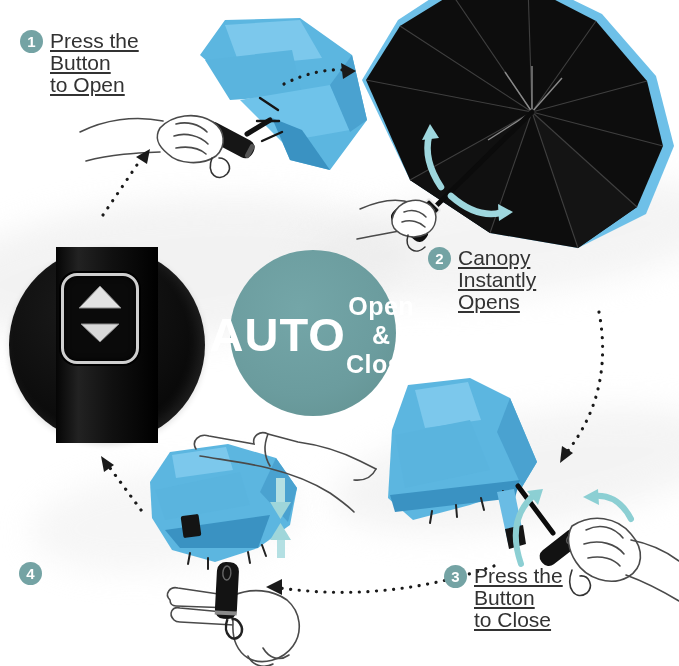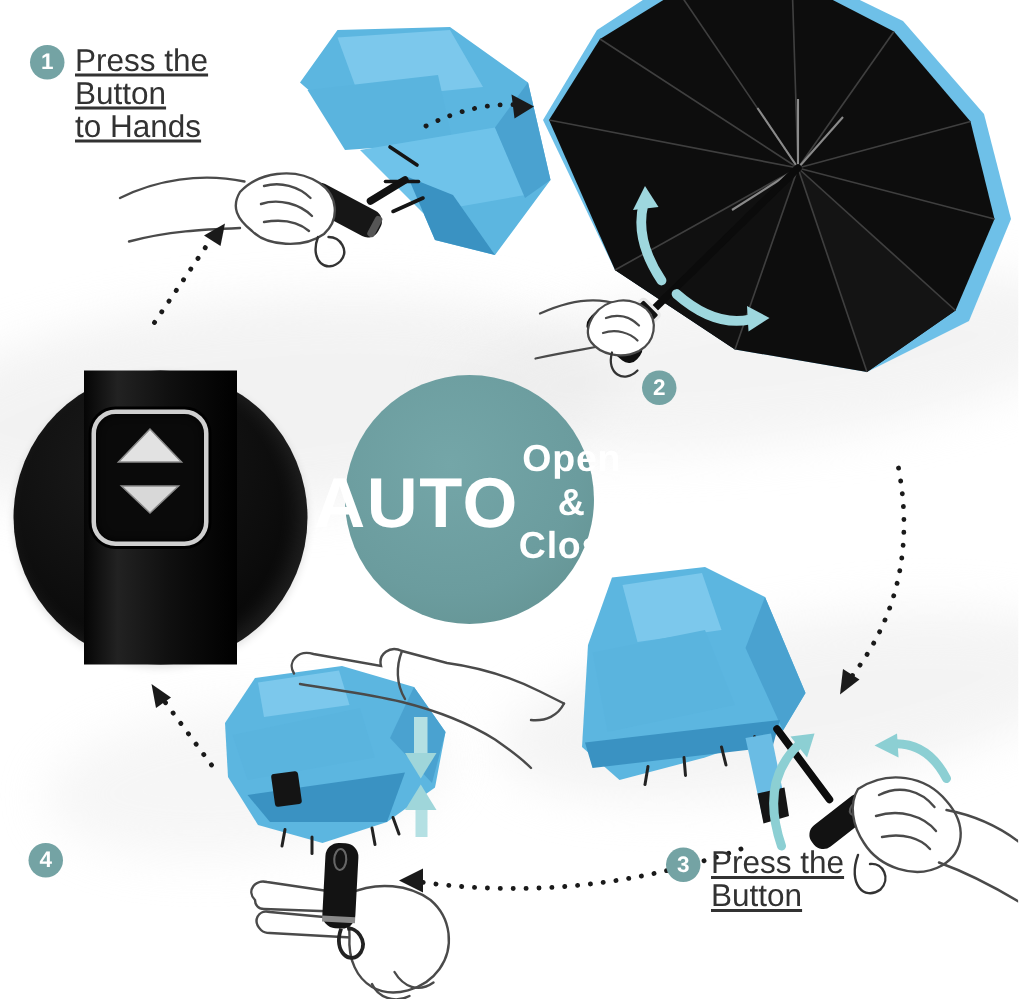--- a/index.html
+++ b/index.html
@@ -240,33 +240,39 @@
   <div class="auto-circle">
     <div class="auto-title">AUTO</div>
     <div class="auto-sub">Open &amp; Close</div>
   </div>
 
   <div class="step" id="step1">
     <div class="step-badge">1</div>
     <div class="step-lines">
       <div>Press the</div>
       <div>Button</div>
-      <div>to Hands</div>
+      <div>to Open</div>
     </div>
   </div>
 
   <div class="step" id="step2">
     <div class="step-badge">2</div>
+    <div class="step-lines">
+      <div>Canopy</div>
+      <div>Instantly</div>
+      <div>Opens</div>
+    </div>
   </div>
 
   <div class="step" id="step3">
     <div class="step-badge">3</div>
     <div class="step-lines">
       <div>Press the</div>
       <div>Button</div>
+      <div>to Close</div>
     </div>
   </div>
 
   <div class="step" id="step4">
     <div class="step-badge">4</div>
   </div>
 
 </div>
 
 </body></html>

